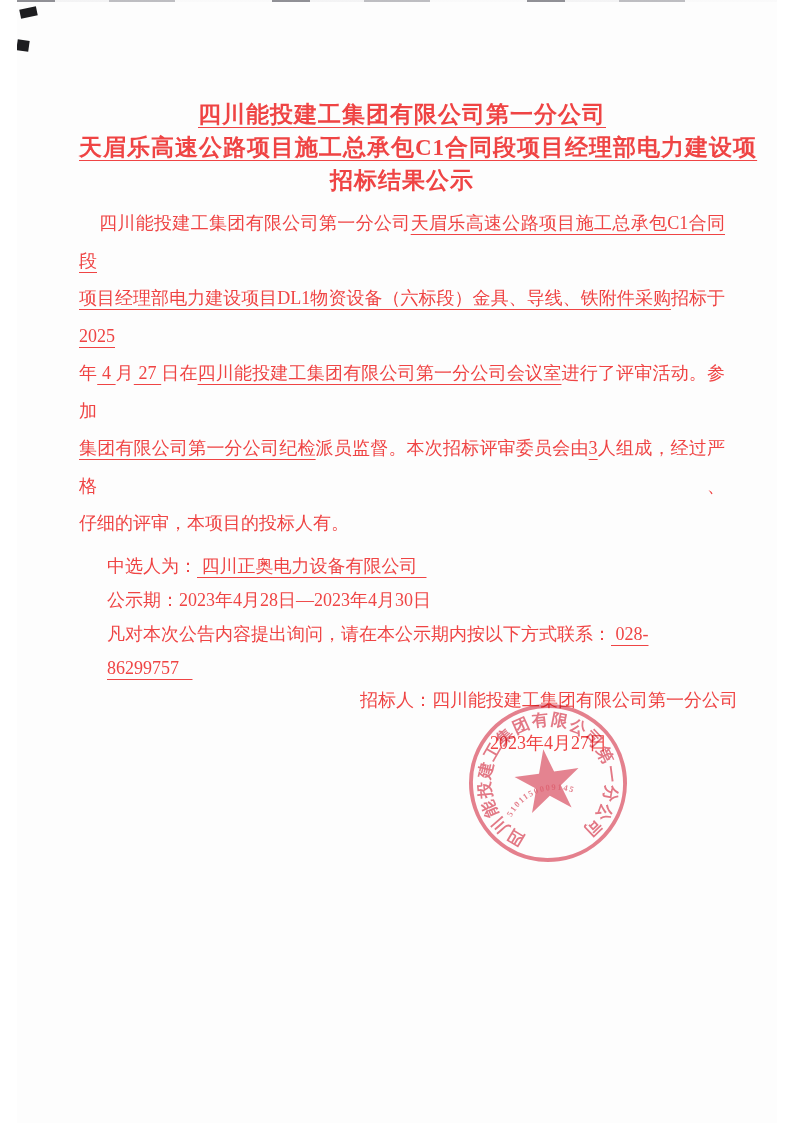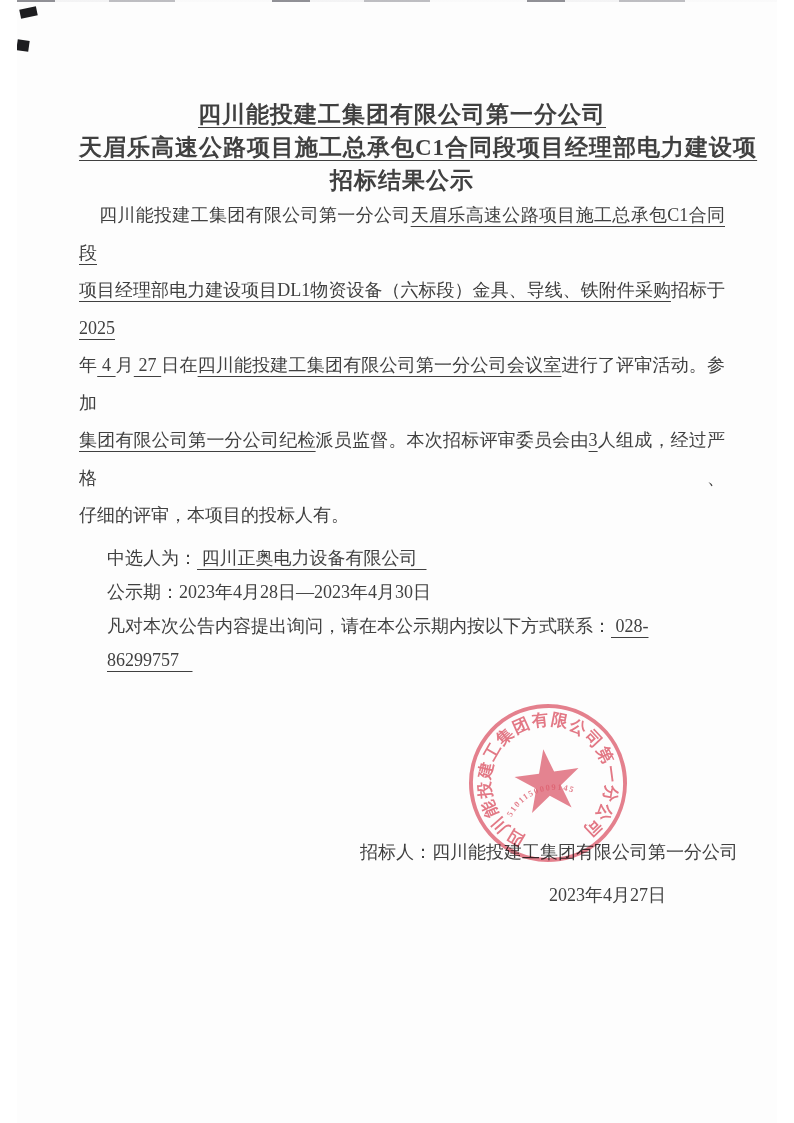--- a/index.html
+++ b/index.html
@@ -1,46 +1,46 @@
 <!DOCTYPE html>
 <html><head>
 <meta charset="utf-8">
 <style>
   html,body { margin:0; padding:0; background:#ffffff; }
   .page {
     position:relative; width:760px; height:1123px; margin:0 auto;
     background:#fdfdfd; overflow:hidden;
     font-family:"Liberation Serif","DejaVu Serif",serif;
-    color:#404040;
+    color:#ef4444;
   }
   .scan-edge {
     position:absolute; top:0; left:0; width:794px; height:2px;
     background:repeating-linear-gradient(90deg,
       rgba(55,55,65,.55) 0 38px, rgba(200,200,205,.18) 38px 92px,
       rgba(95,95,105,.4) 92px 158px, rgba(225,225,228,.12) 158px 255px);
   }
   .scan-mark { position:absolute; background:#1d1d20; }
   .scan-mark.m1 { left:3px;  top:8px;  width:17px; height:9px;  transform:rotate(-12deg); }
   .scan-mark.m2 { left:0px;  top:40px; width:12px; height:11px; transform:rotate(8deg); }
 
   .content { padding:98px 52px 0 62px; }
 
   .title-block { text-align:center; font-weight:bold; font-size:23px; line-height:33px; letter-spacing:1px; }
   .title-block .text-line { white-space:nowrap; }
 
-  .body-block { margin-top:0; font-size:18px; line-height:37.5px;font-family:Liberation Serif, serif; }
+  .body-block { margin-top:8px; font-size:18px; line-height:37.5px;font-family:Liberation Serif, serif; }
   .text-line { white-space:pre-wrap; }
   .fill { text-align:justify; text-align-last:justify; }
   .indent { text-indent:20px; }
 
   .u { text-decoration:underline; text-underline-offset:5px; text-decoration-thickness:1px; }
 
   .notice-block { margin-top:6px; padding-left:28px; font-size:18px; line-height:34px; }
 
-  .footer-block { margin-top:160px; font-size:18px; line-height:30px;text-align:center; }
+  .footer-block { font-size:18px; line-height:30px; }
   .bidder-line { padding-left:281px; white-space:nowrap; }
   .date-line { margin-top:13px; padding-left:411px; white-space:nowrap; }
 
   .stamp {
     position:absolute; left:420px; top:672px; width:222px; height:222px;
     mix-blend-mode:multiply; transform:rotate(-8deg); opacity:.93;
   }
   .stamp text { font-family:"Liberation Serif","DejaVu Serif",serif; font-weight:bold; }
 </style>
 </head>

